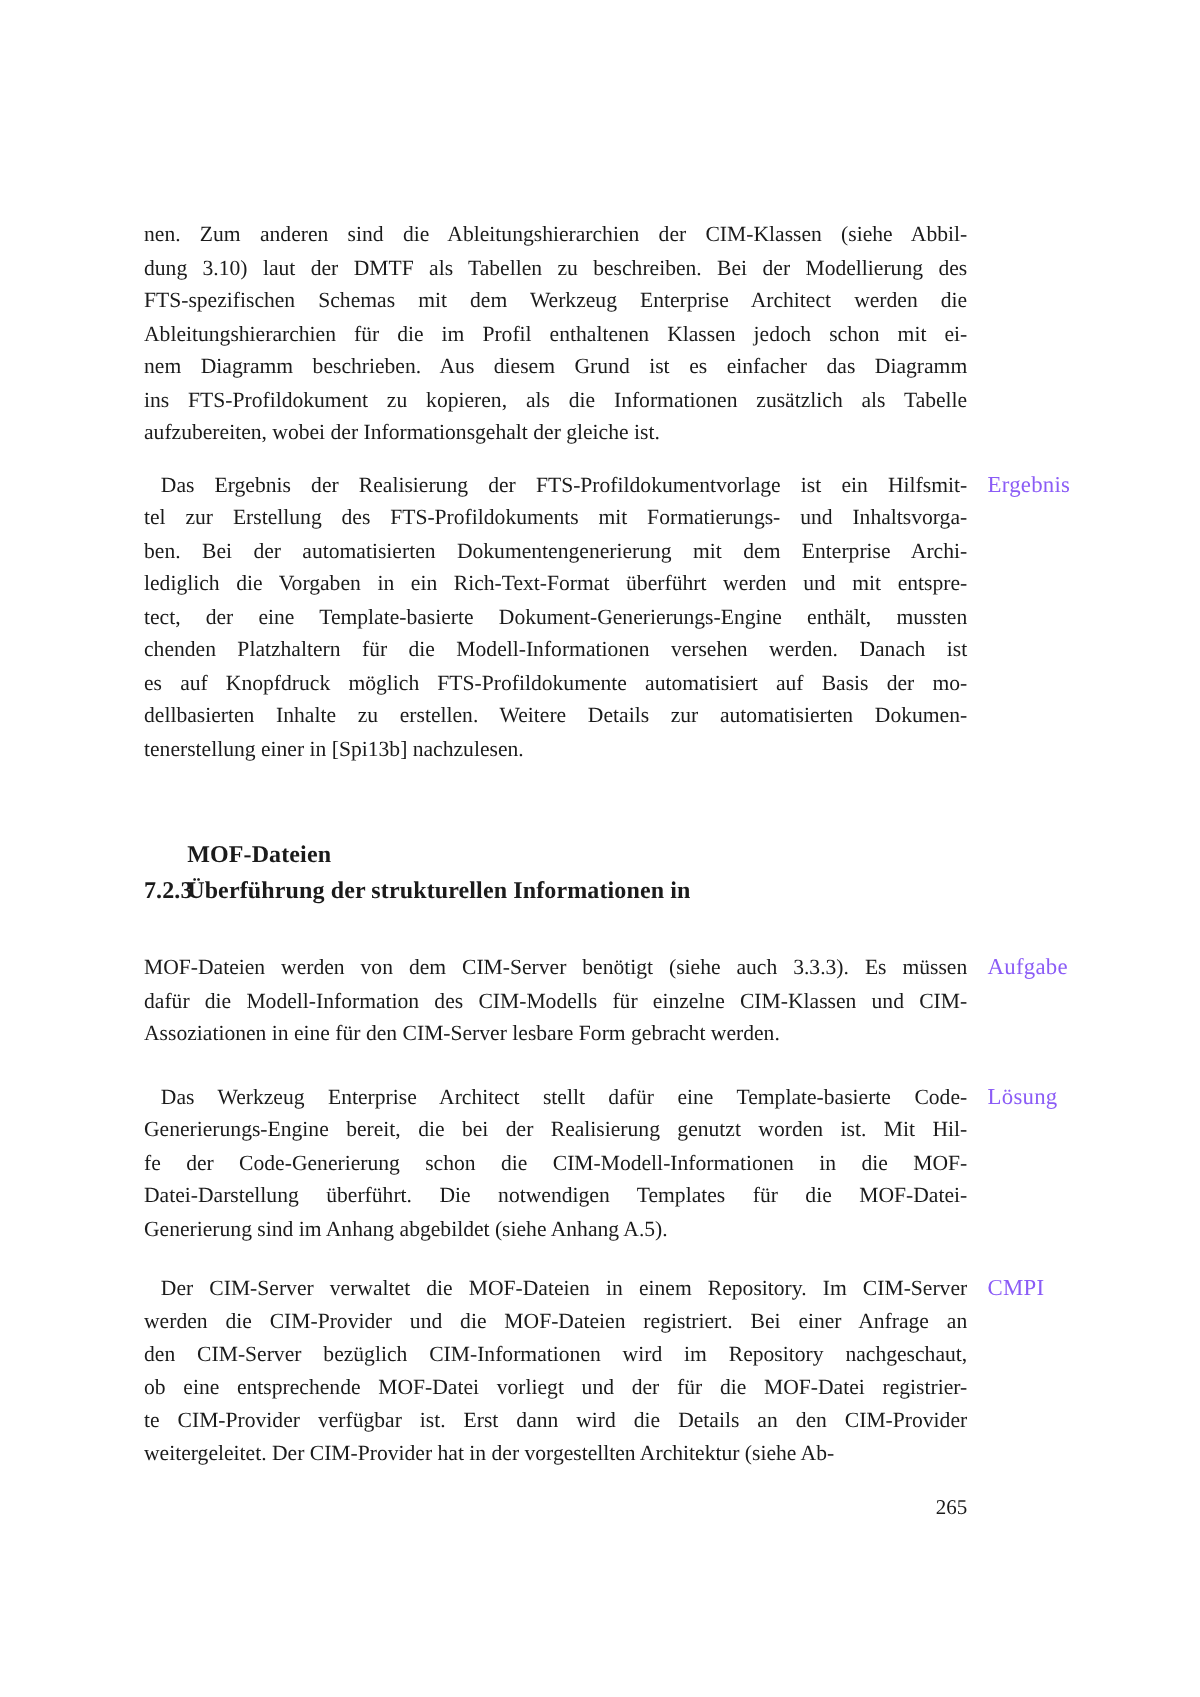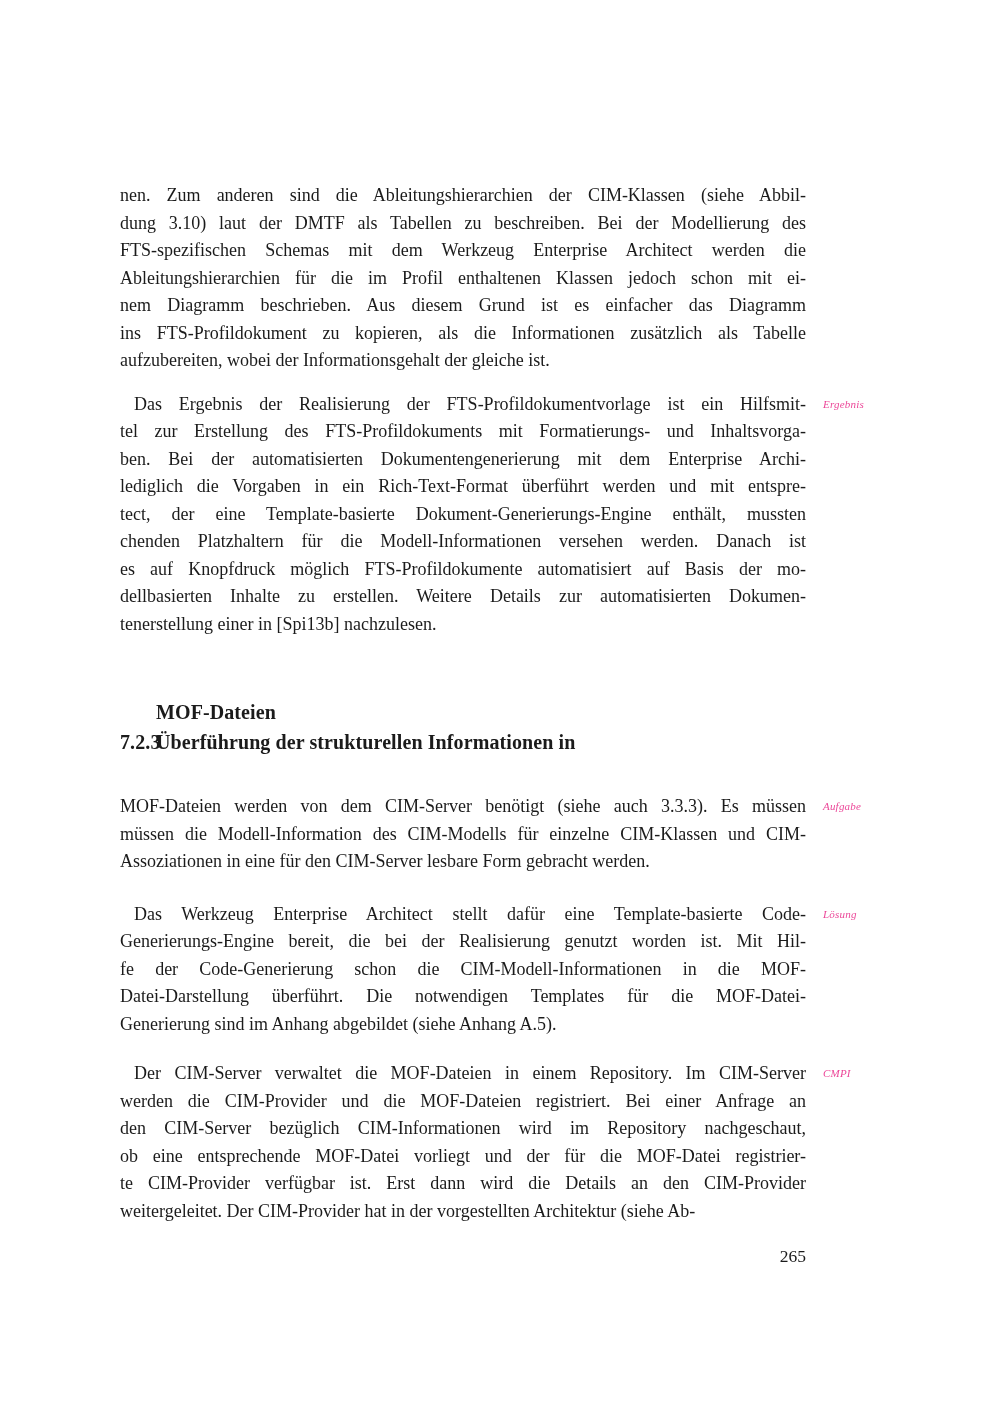--- a/index.html
+++ b/index.html
@@ -58,26 +58,25 @@
     -moz-text-align-last: left;
   }
   .paragraph.indent .line:first-child {
     text-indent: 14px;
   }
   
   .margin-note {
     position: absolute;
     left: calc(100% + 17px);
     top: 5px;
-    font-size: 11px;
+    font-size: 19px;
     line-height: 17px;
     white-space: nowrap;
     letter-spacing: 0.2px;
-    color: #ec4899;
-    font-style: italic;
+    color: #8b5cf6;
   }
   
   .section-heading {
     display: flex;
     font-weight: bold;
     font-size: 20px;
     line-height: 30px;
     letter-spacing: 0.1px;
     align-items: flex-end;
   }
@@ -122,21 +121,21 @@
       </div>
       <div class="section-heading">
         <span class="heading-number">7.2.3</span>
         <div class="heading-lines">
           <div>MOF-Dateien</div>
           <div>Überführung der strukturellen Informationen in</div>
         </div>
       </div>
       <div class="paragraph">
         <div class="line">MOF-Dateien werden von dem CIM-Server benötigt (siehe auch 3.3.3). Es müssen</div>
-        <div class="line">müssen die Modell-Information des CIM-Modells für einzelne CIM-Klassen und CIM-</div>
+        <div class="line">dafür die Modell-Information des CIM-Modells für einzelne CIM-Klassen und CIM-</div>
         <div class="line last">Assoziationen in eine für den CIM-Server lesbare Form gebracht werden.</div>
         <span class="margin-note">Aufgabe</span>
       </div>
       <div class="paragraph indent">
         <div class="line">Das Werkzeug Enterprise Architect stellt dafür eine Template-basierte Code-</div>
         <div class="line">Generierungs-Engine bereit, die bei der Realisierung genutzt worden ist. Mit Hil-</div>
         <div class="line">fe der Code-Generierung schon die CIM-Modell-Informationen in die MOF-</div>
         <div class="line">Datei-Darstellung überführt. Die notwendigen Templates für die MOF-Datei-</div>
         <div class="line last">Generierung sind im Anhang abgebildet (siehe Anhang A.5).</div>
         <span class="margin-note">Lösung</span>

